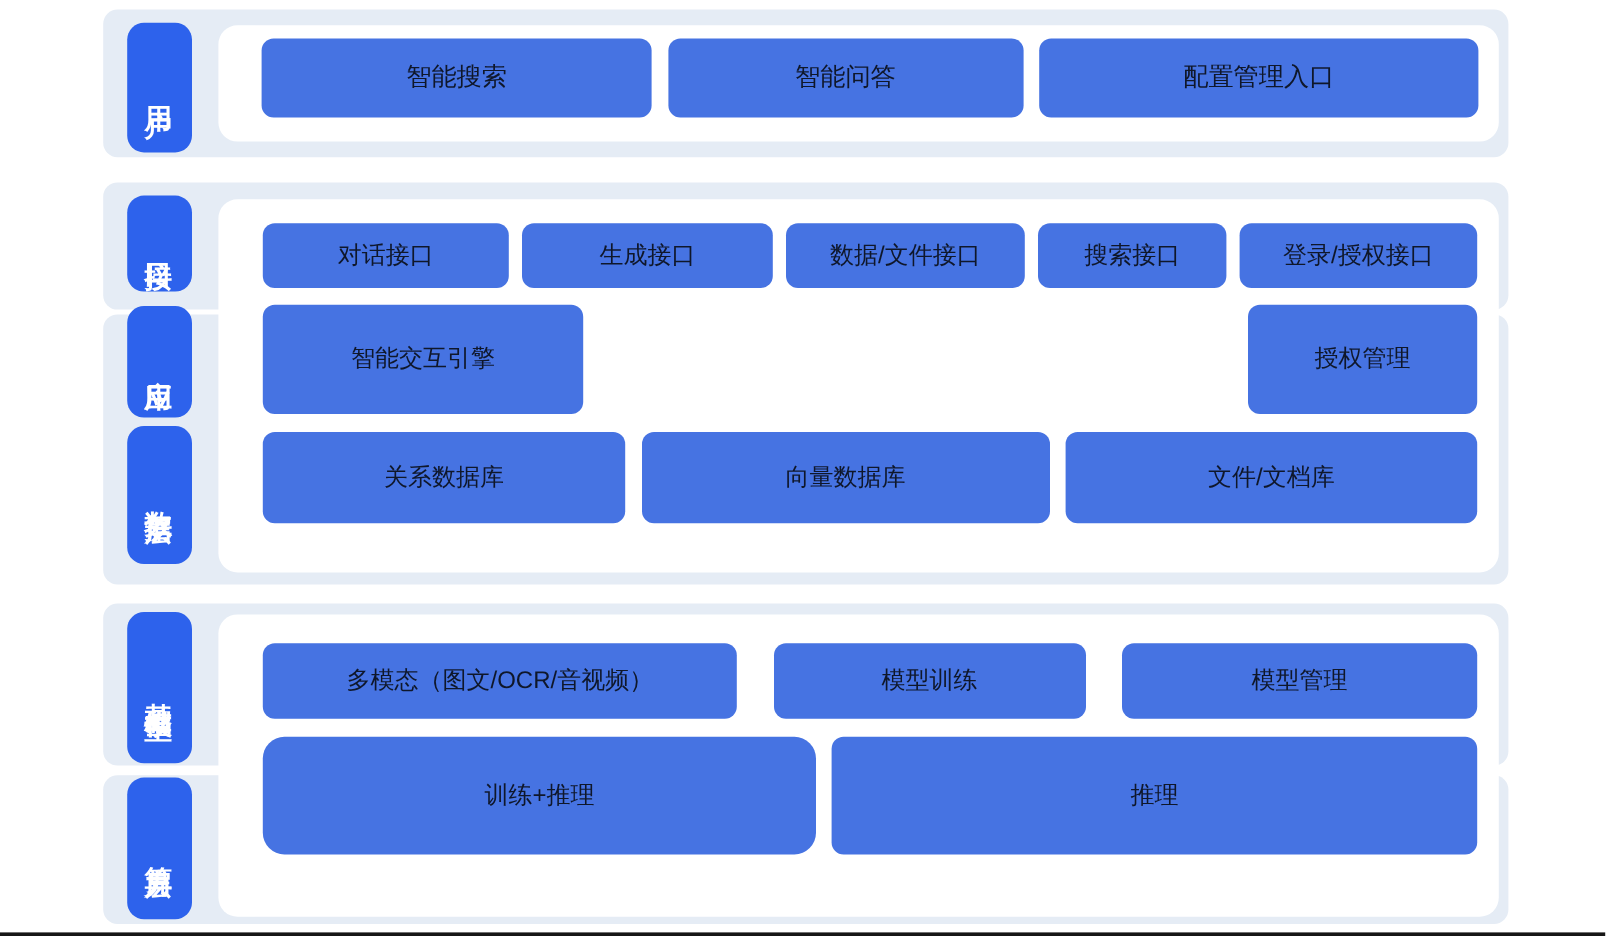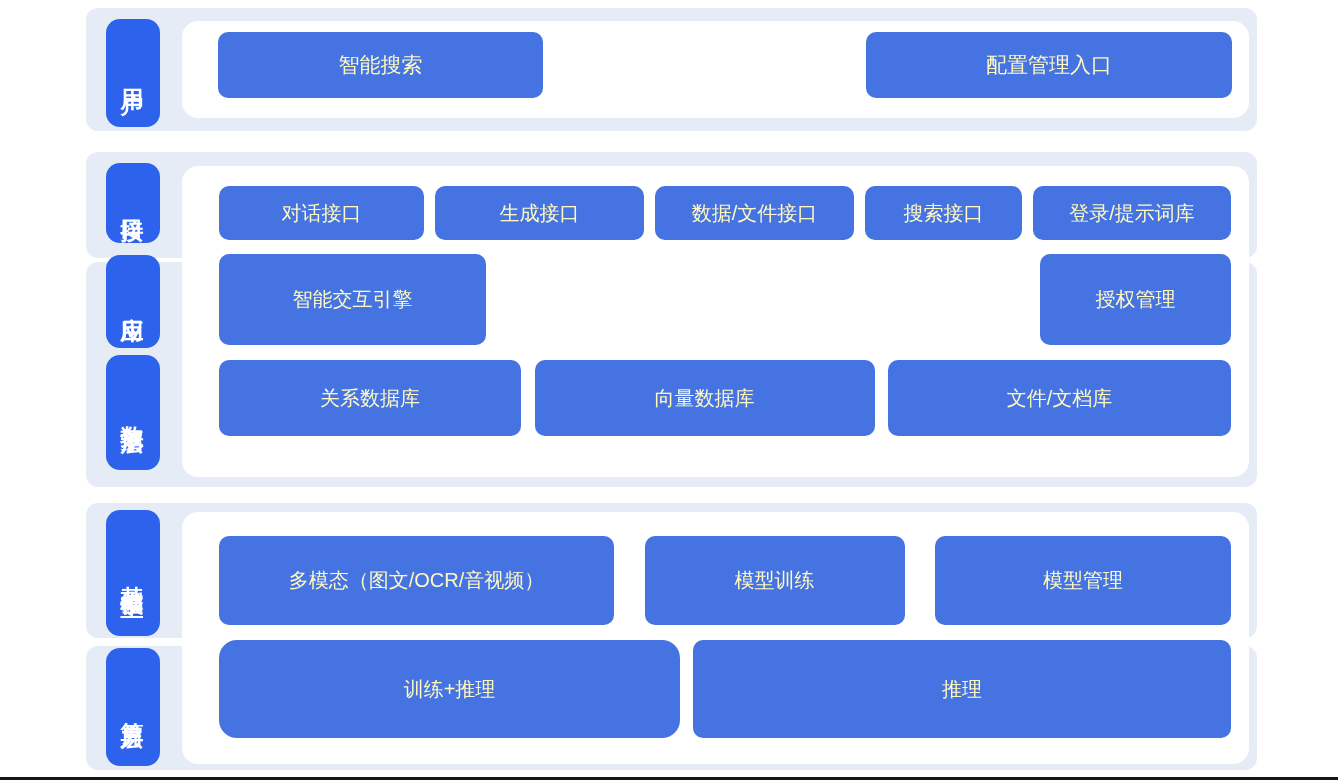--- a/index.html
+++ b/index.html
@@ -18,21 +18,21 @@
     font-size:23px; font-weight:700;
     writing-mode:vertical-rl; text-orientation:upright; letter-spacing:3px;
     display:flex; align-items:center; justify-content:center;
   }
   .panel {
     position:absolute; left:182px; width:1067px;
     background:#ffffff; border-radius:16px;
   }
   .row { display:flex; justify-content:space-between; }
   .btn {
-    background:#4673e2; border-radius:10px; color:#fef9c3;
+    background:#4673e2; border-radius:10px; color:#0f172a;
     font-size:20px; font-weight:500; line-height:1.45;
     display:flex; flex-direction:column; align-items:center; justify-content:center;
     text-align:center;
   }
   .row-user .btn { font-size:21px; }
   .bottom-line {
     position:absolute; left:0; top:777px; width:1338px; height:3px;
     background:#161616;
   }
 </style>
@@ -50,45 +50,46 @@
   <div class="pill" style="top:19px;  height:108px;">用户</div>
   <div class="pill" style="top:163px; height:80px;">接口</div>
   <div class="pill" style="top:255px; height:93px;">应用</div>
   <div class="pill" style="top:355px; height:115px;">数据层</div>
   <div class="pill" style="top:510px; height:126px;">基础模型</div>
   <div class="pill" style="top:648px; height:118px;">算力层</div>
 
   <div class="panel" style="top:21px; height:97px; padding:0 17px 0 36px;">
     <div class="row row-user" style="margin-top:11px; height:66px;">
       <div class="btn" style="width:325px;">智能搜索</div>
+      <div class="btn" style="width:296px;">智能问答</div>
       <div class="btn" style="width:366px;">配置管理入口</div>
     </div>
   </div>
 
   <div class="panel" style="top:166px; height:311px; padding:0 18px 0 37px;">
     <div class="row" style="margin-top:20px; height:54px;">
       <div class="btn" style="width:205px;">对话接口</div>
       <div class="btn" style="width:209px;">生成接口</div>
       <div class="btn" style="width:199px;">数据/文件接口</div>
       <div class="btn" style="width:157px;">搜索接口</div>
-      <div class="btn" style="width:198px;">登录/提示词库</div>
+      <div class="btn" style="width:198px;">登录/授权接口</div>
     </div>
     <div class="row" style="margin-top:14px; height:91px;">
       <div class="btn" style="width:267px;">智能交互引擎</div>
       <div class="btn" style="width:191px;">授权管理</div>
     </div>
     <div class="row" style="margin-top:15px; height:76px;">
       <div class="btn" style="width:302px;">关系数据库</div>
       <div class="btn" style="width:340px;">向量数据库</div>
       <div class="btn" style="width:343px;">文件/文档库</div>
     </div>
   </div>
 
   <div class="panel" style="top:512px; height:252px; padding:0 18px 0 37px;">
-    <div class="row" style="margin-top:24px; height:89px;">
+    <div class="row" style="margin-top:24px; height:63px;">
       <div class="btn" style="width:395px;">
         <span>多模态（图文/OCR/音视频）</span>
       </div>
       <div class="btn" style="width:260px;">模型训练</div>
       <div class="btn" style="width:296px;">模型管理</div>
     </div>
     <div class="row" style="margin-top:15px; height:98px;">
       <div class="btn" style="width:461px;border-radius:18px;">训练+推理</div>
       <div class="btn" style="width:538px;">推理</div>
     </div>

